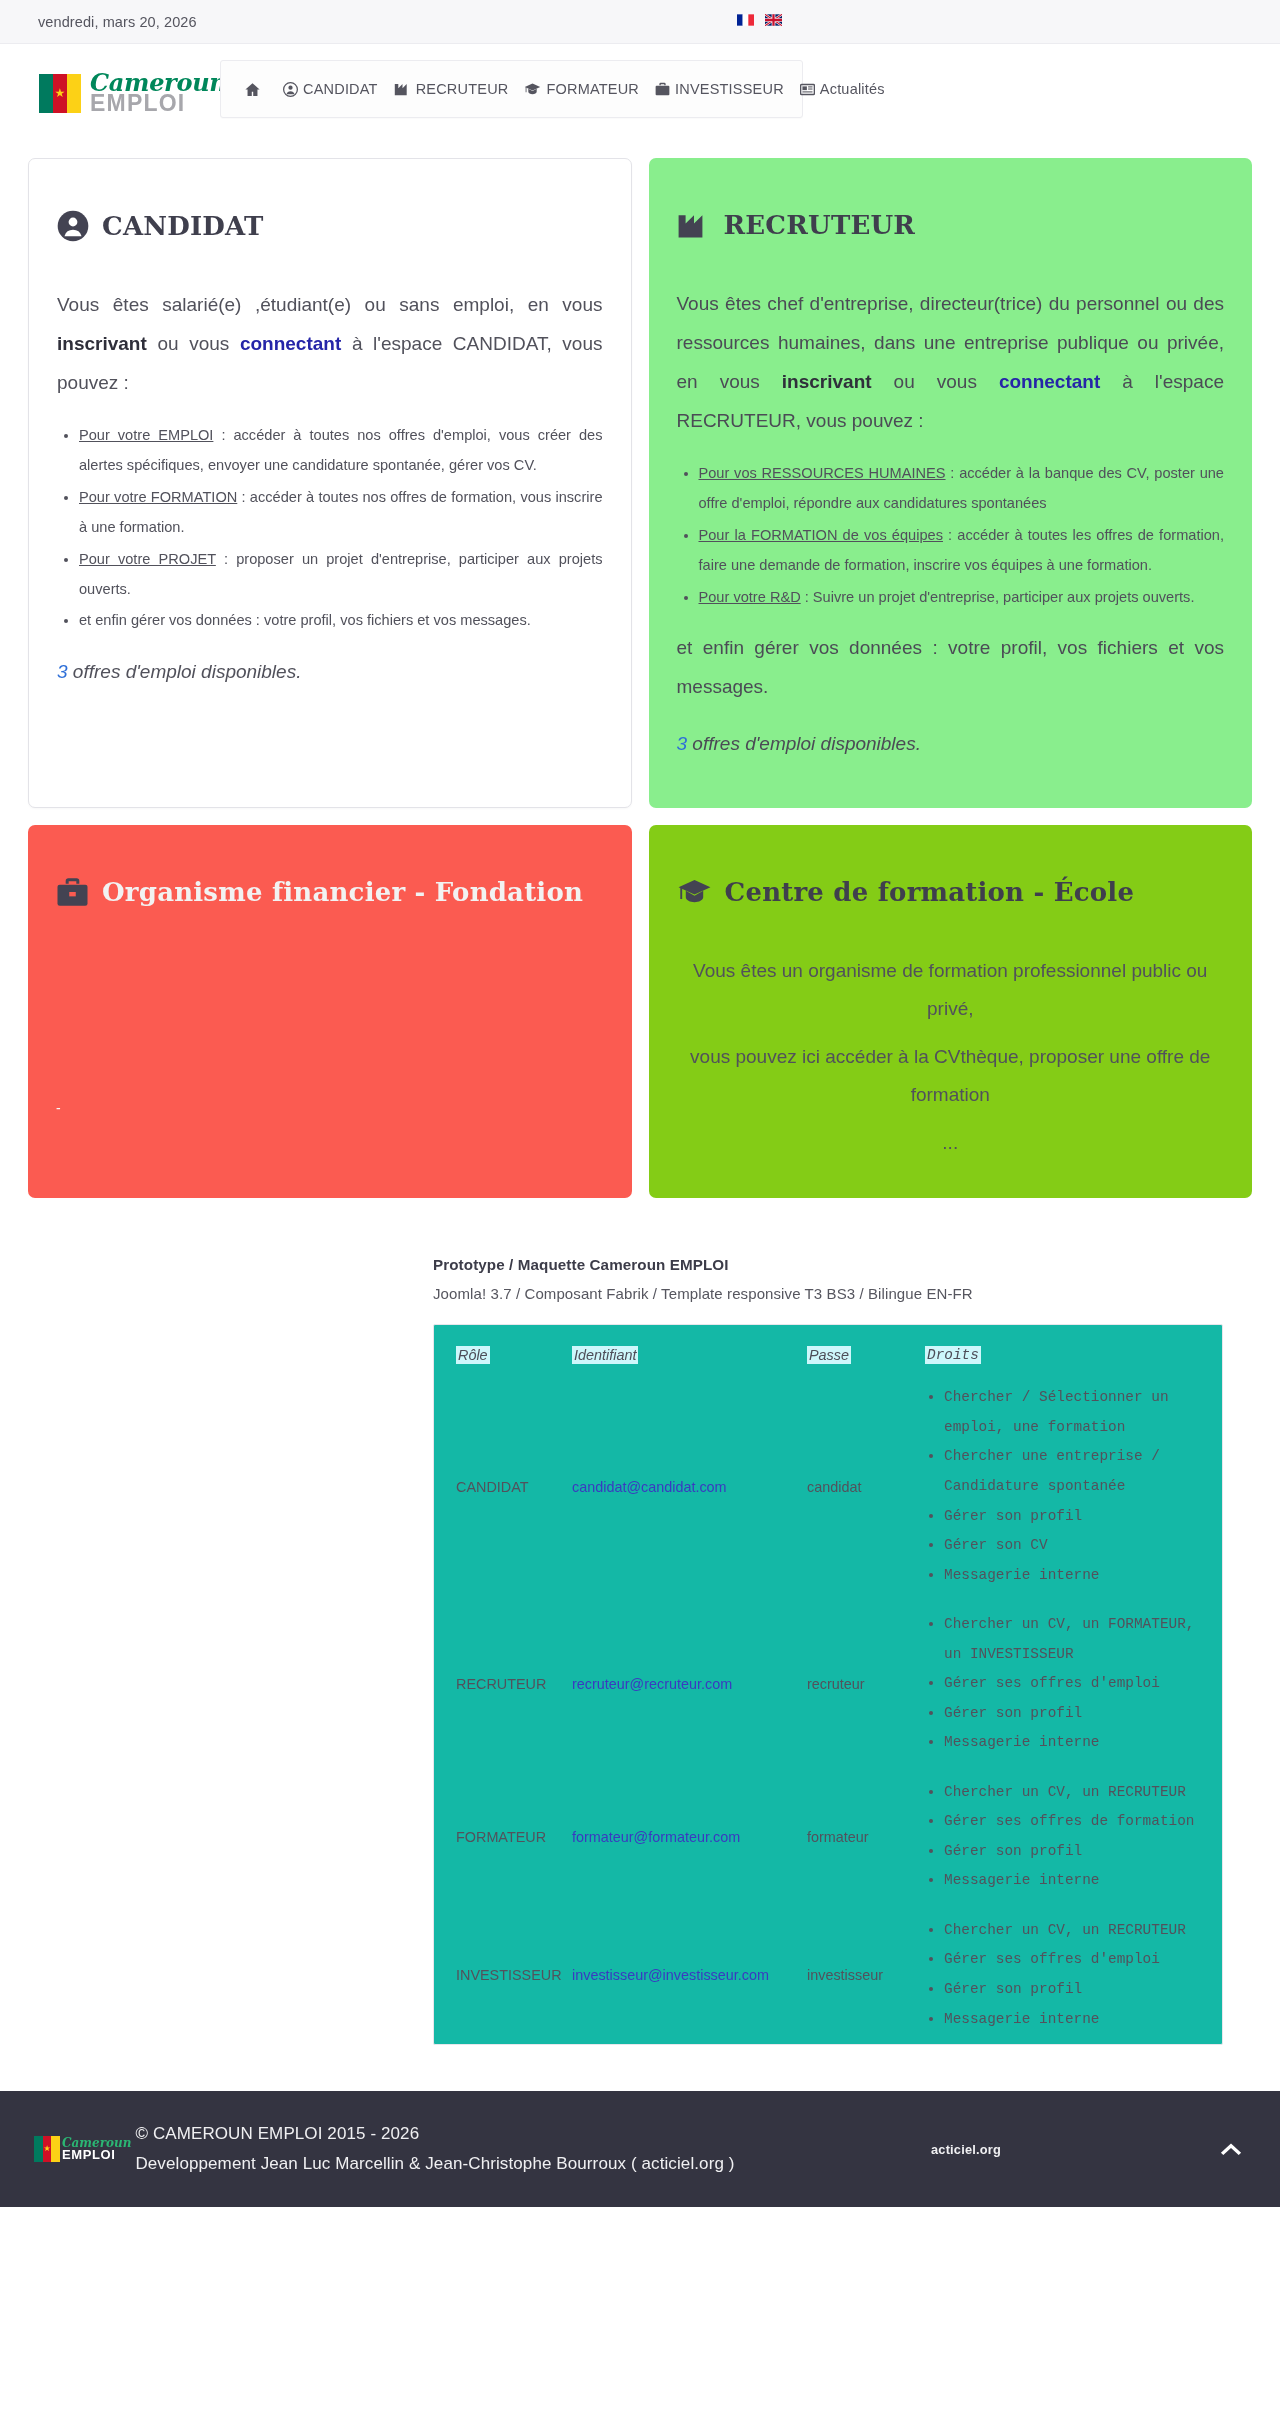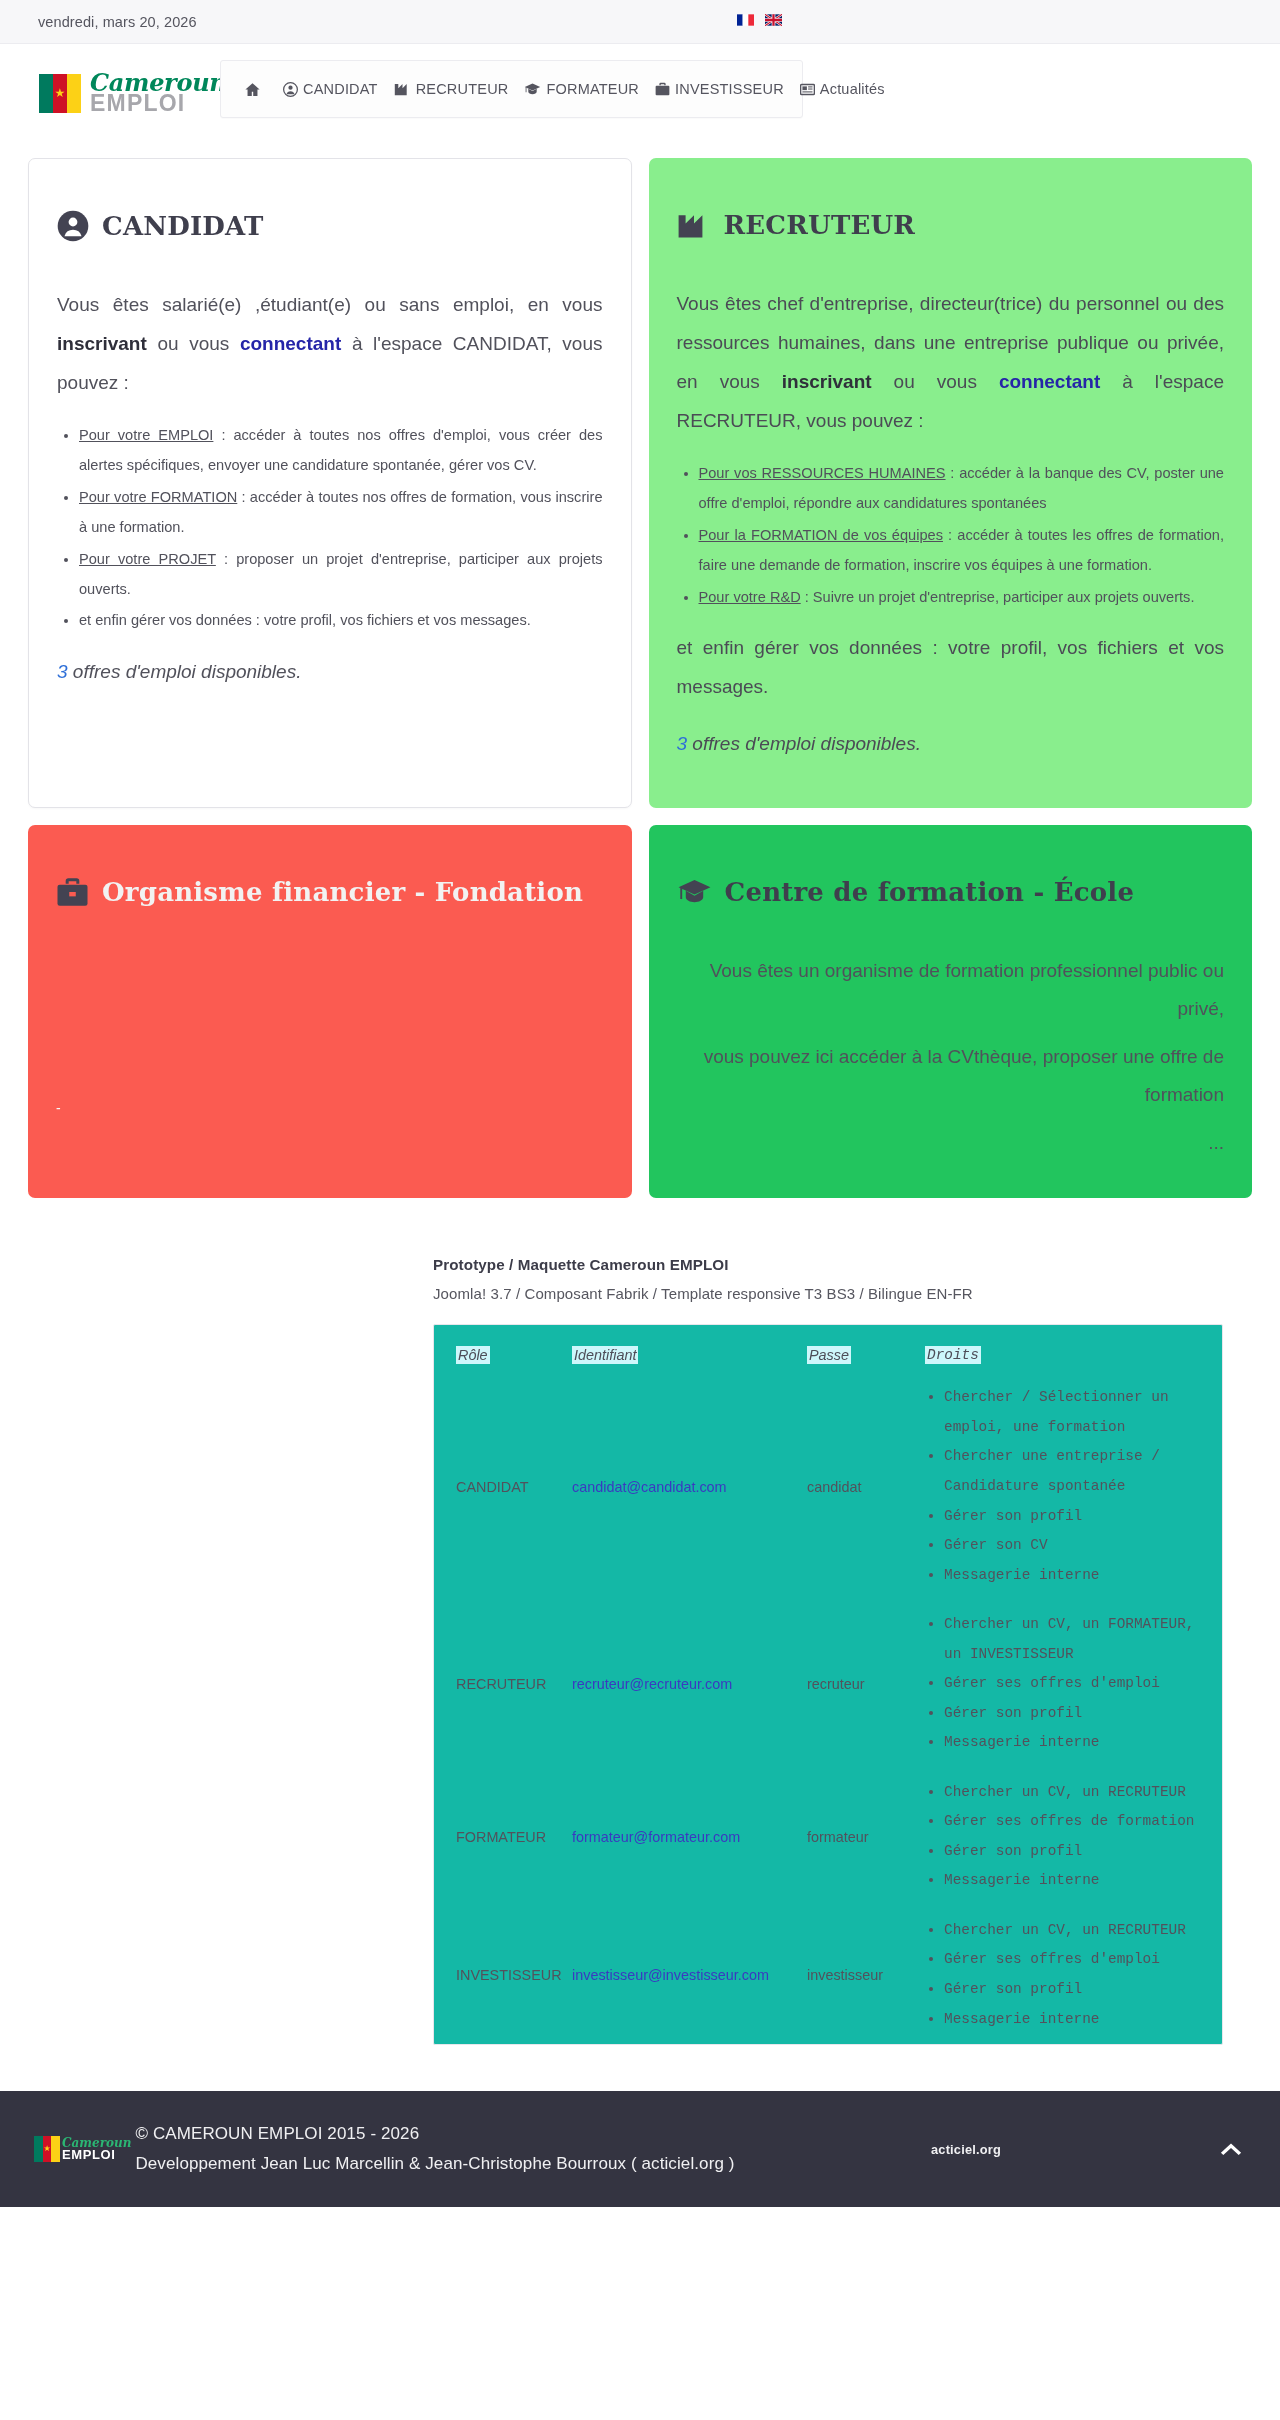--- a/index.html
+++ b/index.html
@@ -127,21 +127,21 @@
     padding:30px 28px 26px 28px;
     position:relative;
   }
   .card-white {
     background:#fff;
     border:1px solid #e3e3e8;
     box-shadow:0 1px 2px rgba(0,0,0,.03);
   }
   .card-green { background:#89ee8d; }
   .card-red   { background:#fb5b51; min-height:293px; }
-  .card-yellow{ background:#22c55e; min-height:293px; }
+  .card-yellow{ background:#84cc16; min-height:293px; }
 
   .card-head {
     display:flex;
     align-items:center;
     gap:13px;
     margin-bottom:24px;
   }
   .card-head .chead-ico svg { fill:#434352; display:block; }
   .card-title {
     font-family:"DejaVu Serif", serif;
@@ -173,21 +173,21 @@
   .lnk { text-decoration:underline; color:#51515b; cursor:pointer; }
   .b-dark { font-weight:bold; color:#2f2f3a; }
   .b-blue { font-weight:bold; color:#2525a8; }
   .offers {
     font-style:italic;
     font-size:14.3px;
     color:#51515b;
     margin:0;
   }
   .offers .n { color:#2e6fd8; }
-  .card-yellow p { line-height:2.0; text-align:right; margin-bottom:10px; }
+  .card-yellow p { line-height:2.0; text-align:center; margin-bottom:10px; }
   .dots { font-size:14.6px; color:#51515b; margin:0; }
   .red-dash { position:absolute; left:28px; bottom:82px; font-size:14px; color:#f8f8f8; }
 
   
   .proto {
     margin:58px 0 0 0;
     padding-left:433px;
   }
   .proto h3 {
     margin:0 0 12px 0;

